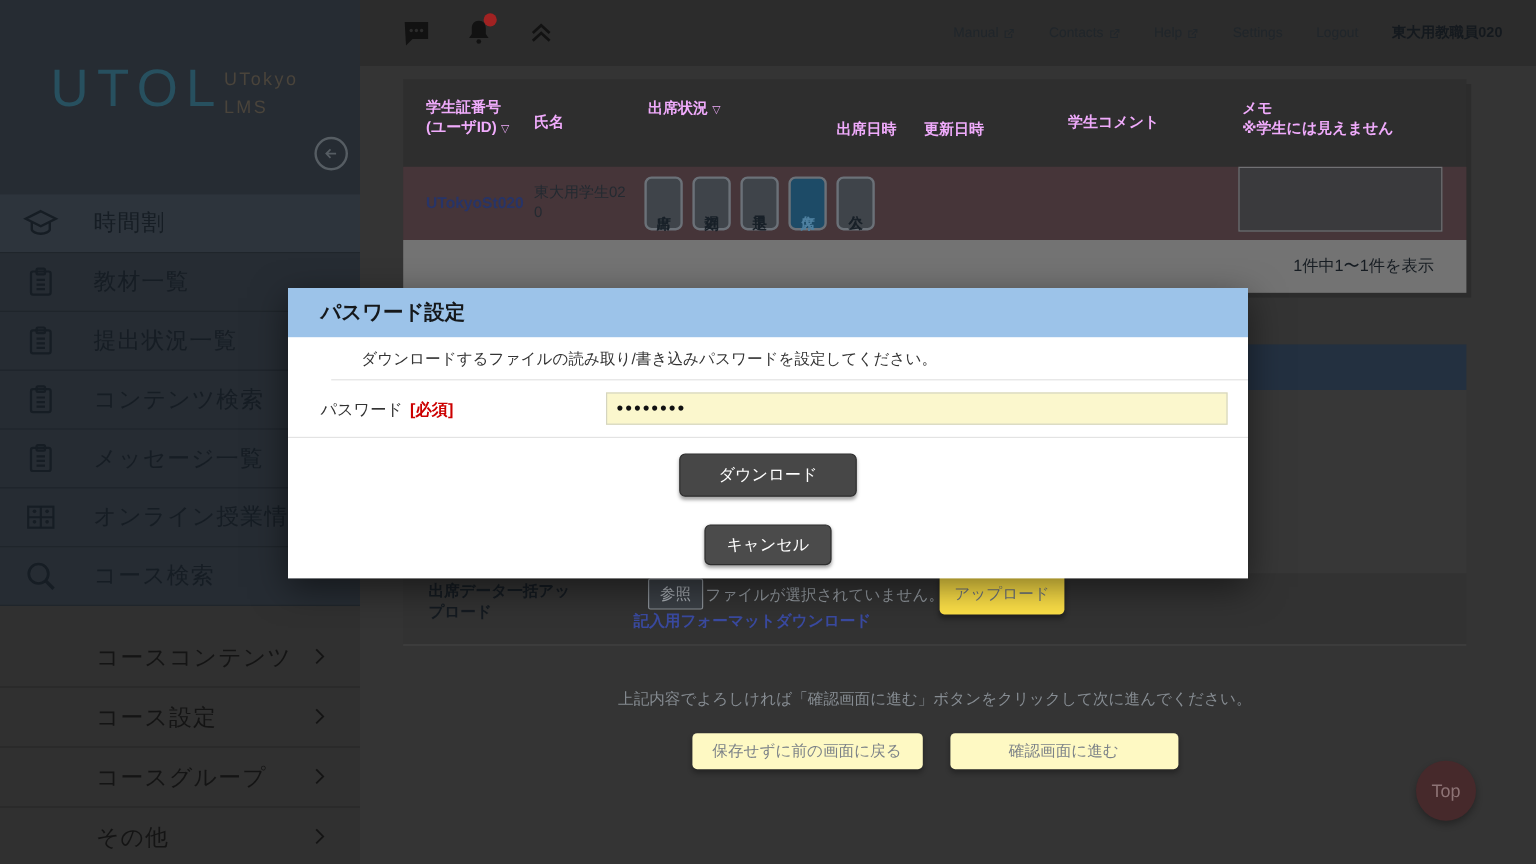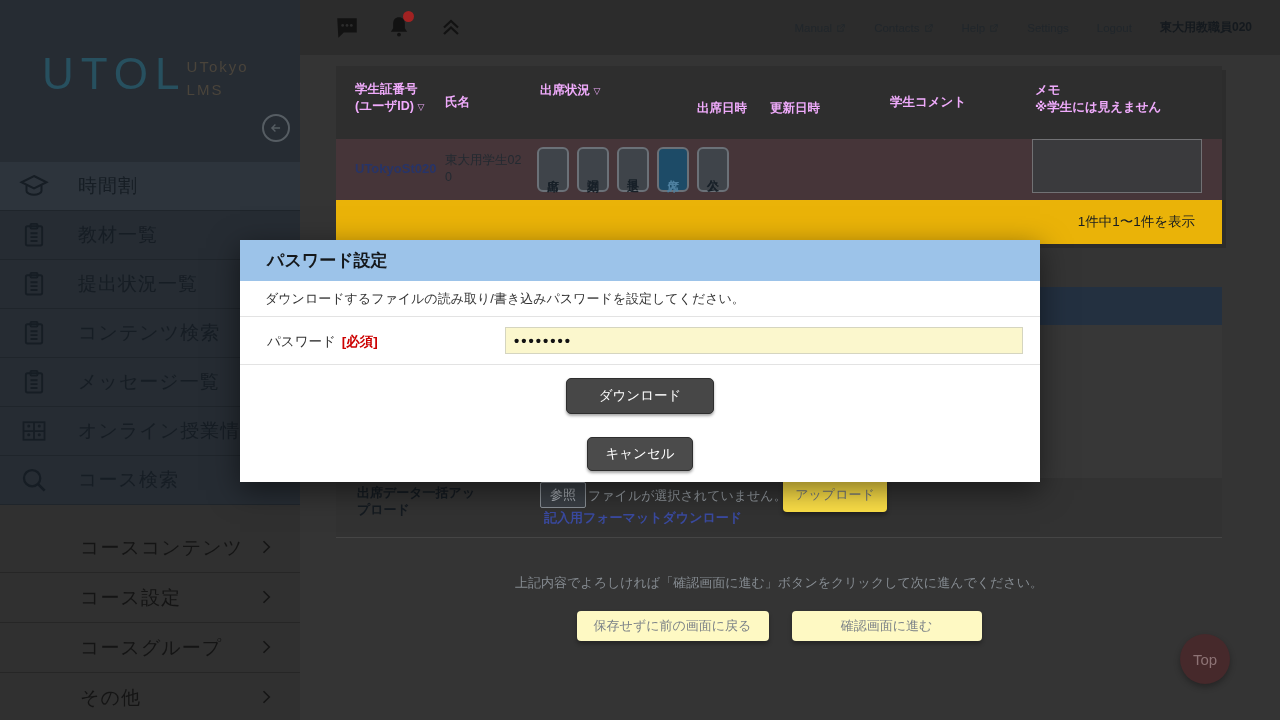--- a/index.html
+++ b/index.html
@@ -39,40 +39,40 @@
   .t-head { position:relative; height:73px; background:#2e2e2e; color:#f0abfc; font-size:12.5px; font-weight:bold; }
   .th { position:absolute; white-space:nowrap; }
   .caret { font-size:9px; font-weight:normal; }
   .t-row { position:relative; height:61px; background:#463539; }
   .row-id { position:absolute; left:19px; top:22px; font-size:13px; font-weight:bold; color:#273468; cursor:pointer; }
   .row-name { position:absolute; left:109px; top:13px; width:80px; font-size:12.5px; color:#232a31; line-height:1.35; word-break:break-all; }
   .status-group { position:absolute; left:201px; top:8px; display:flex; gap:8px; }
   .status-btn { width:32px; height:45px; border:2px solid #6b7178; border-radius:6px; background:#3f444a; color:#182028; font-size:12px; font-weight:bold; display:flex; align-items:center; justify-content:center; writing-mode:vertical-rl; text-orientation:upright; line-height:1; cursor:pointer; font-family:inherit; }
   .status-btn.selected { background:#1d4b67; color:#4e80a0; }
   .memo-box { position:absolute; left:696px; top:0px; width:170px; height:54px; background:#3a3a3d; border:1px solid #717174; resize:none; }
-  .t-foot { height:44px; background:#eab308; color:#161c22; font-size:13.5px; text-align:right; line-height:44px; padding-right:27px; }
+  .t-foot { height:44px; background:#737373; color:#161c22; font-size:13.5px; text-align:right; line-height:44px; padding-right:27px; }
   .lower { position:absolute; left:36px; top:232px; width:886px; }
   .navy-bar { height:38px; background:#233040; }
   .lower-body { height:153px; background:#373737; }
   .upload-row { position:relative; height:60px; background:#323232; border-bottom:1px solid #454545; }
   .upload-label { position:absolute; left:21px; top:7px; width:122px; font-size:13px; font-weight:bold; color:#141a20; line-height:1.3; }
   .browse-btn { position:absolute; left:204px; top:4px; border:1px solid #8a9096; background:#3a3f45; color:#a9aeb4; font-size:13px; padding:3px 9px; border-radius:2px; cursor:pointer; font-family:inherit; }
   .file-msg { position:absolute; left:252px; top:9px; font-size:13px; color:#90969c; }
-  .format-link { position:absolute; left:208px; top:31px; font-size:13px; font-weight:bold; color:#3a4aa0; text-decoration:none; cursor:pointer; }
+  .format-link { position:absolute; left:192px; top:31px; font-size:13px; font-weight:bold; color:#3a4aa0; text-decoration:none; cursor:pointer; }
   .upload-btn { position:absolute; left:447px; top:0; width:104px; height:34px; background:#fde047; color:#70767c; font-size:13px; font-weight:normal; border:none; border-radius:4px; box-shadow:0 3px 4px rgba(0,0,0,0.35); cursor:pointer; font-family:inherit; }
   .instruction { position:absolute; left:36px; top:519px; width:886px; text-align:center; font-size:13px; color:#868c92; }
   .footer-btns { position:absolute; left:36px; top:556px; width:886px; display:flex; justify-content:center; gap:23px; }
   .dark-btn { height:30px; background:#fef9c3; color:#7c8288; font-size:13px; border:none; border-radius:4px; box-shadow:0 3px 4px rgba(0,0,0,0.3); cursor:pointer; font-family:Liberation Mono, monospace; }
   .btn-back { width:192px; }
   .btn-confirm { width:190px; }
   .fab-top { position:absolute; left:880px; top:579px; width:50px; height:50px; border-radius:50%; background:#46292b; color:#8d7375; font-size:15px; border:none; box-shadow:0 3px 6px rgba(0,0,0,0.3); cursor:pointer; font-family:inherit; }
   
   .modal { position:absolute; left:240px; top:240px; width:800px; height:242px; background:#ffffff; z-index:50; box-shadow:0 8px 28px rgba(0,0,0,0.5); }
   .modal-header { height:41px; background:#9cc3e9; line-height:41px; padding-left:27px; font-size:17px; font-weight:bold; color:#15181b; }
-  .modal-desc { height:36px; line-height:36px; padding-left:25px; font-size:13px; color:#333333; border-bottom:1px solid #e3e3e3; }
+  .modal-desc { height:36px; line-height:36px; padding-left:25px; font-size:13px; color:#333333; border-bottom:1px solid #e3e3e3;margin-left:36px; }
   .modal-form { position:relative; height:48px; border-bottom:1px solid #e3e3e3; }
   .pw-label { position:absolute; left:27px; top:16px; font-size:13.5px; color:#333333; }
   .required { color:#cc0000; font-weight:bold; margin-left:6px; }
   .pw-input { position:absolute; left:265px; top:10px; width:518px; height:27px; background:#fbf7cd; border:1px solid #d5d5c0; font-size:15px; font-weight:bold; letter-spacing:2px; color:#111111; padding-left:8px; font-family:inherit; }
   .modal-actions { text-align:center; }
   .modal-btn { background:#474747; color:#ffffff; font-size:13.5px; border:1px solid #2e2e2e; border-radius:5px; box-shadow:0 2px 3px rgba(0,0,0,0.35); cursor:pointer; font-family:inherit; }
   .dl-btn { margin-top:13px; padding:8px 32px; }
   .cancel-wrap { margin-top:23px; }
   .cancel-btn { padding:7px 17px; background:#4b4b4b; }
   svg { display:block; }

